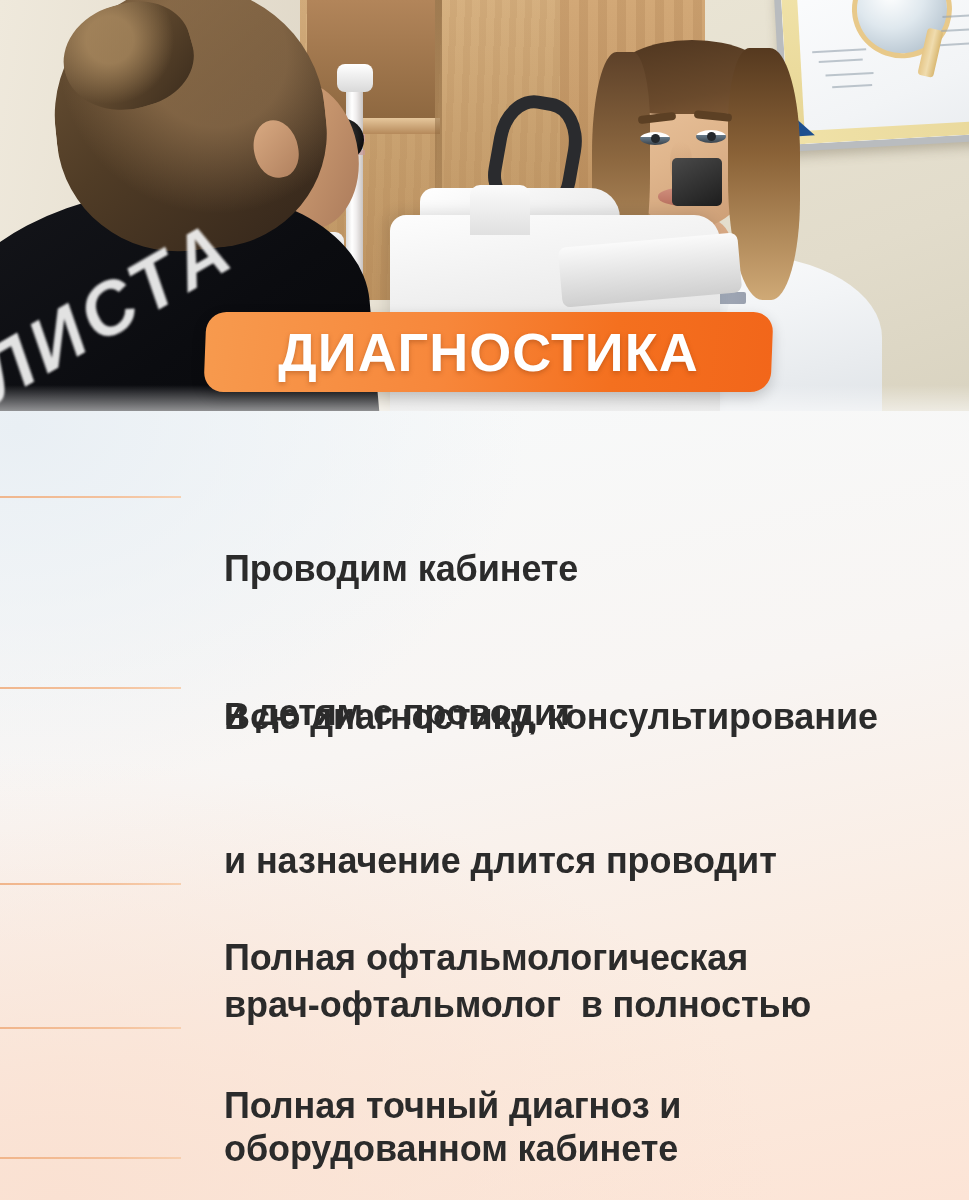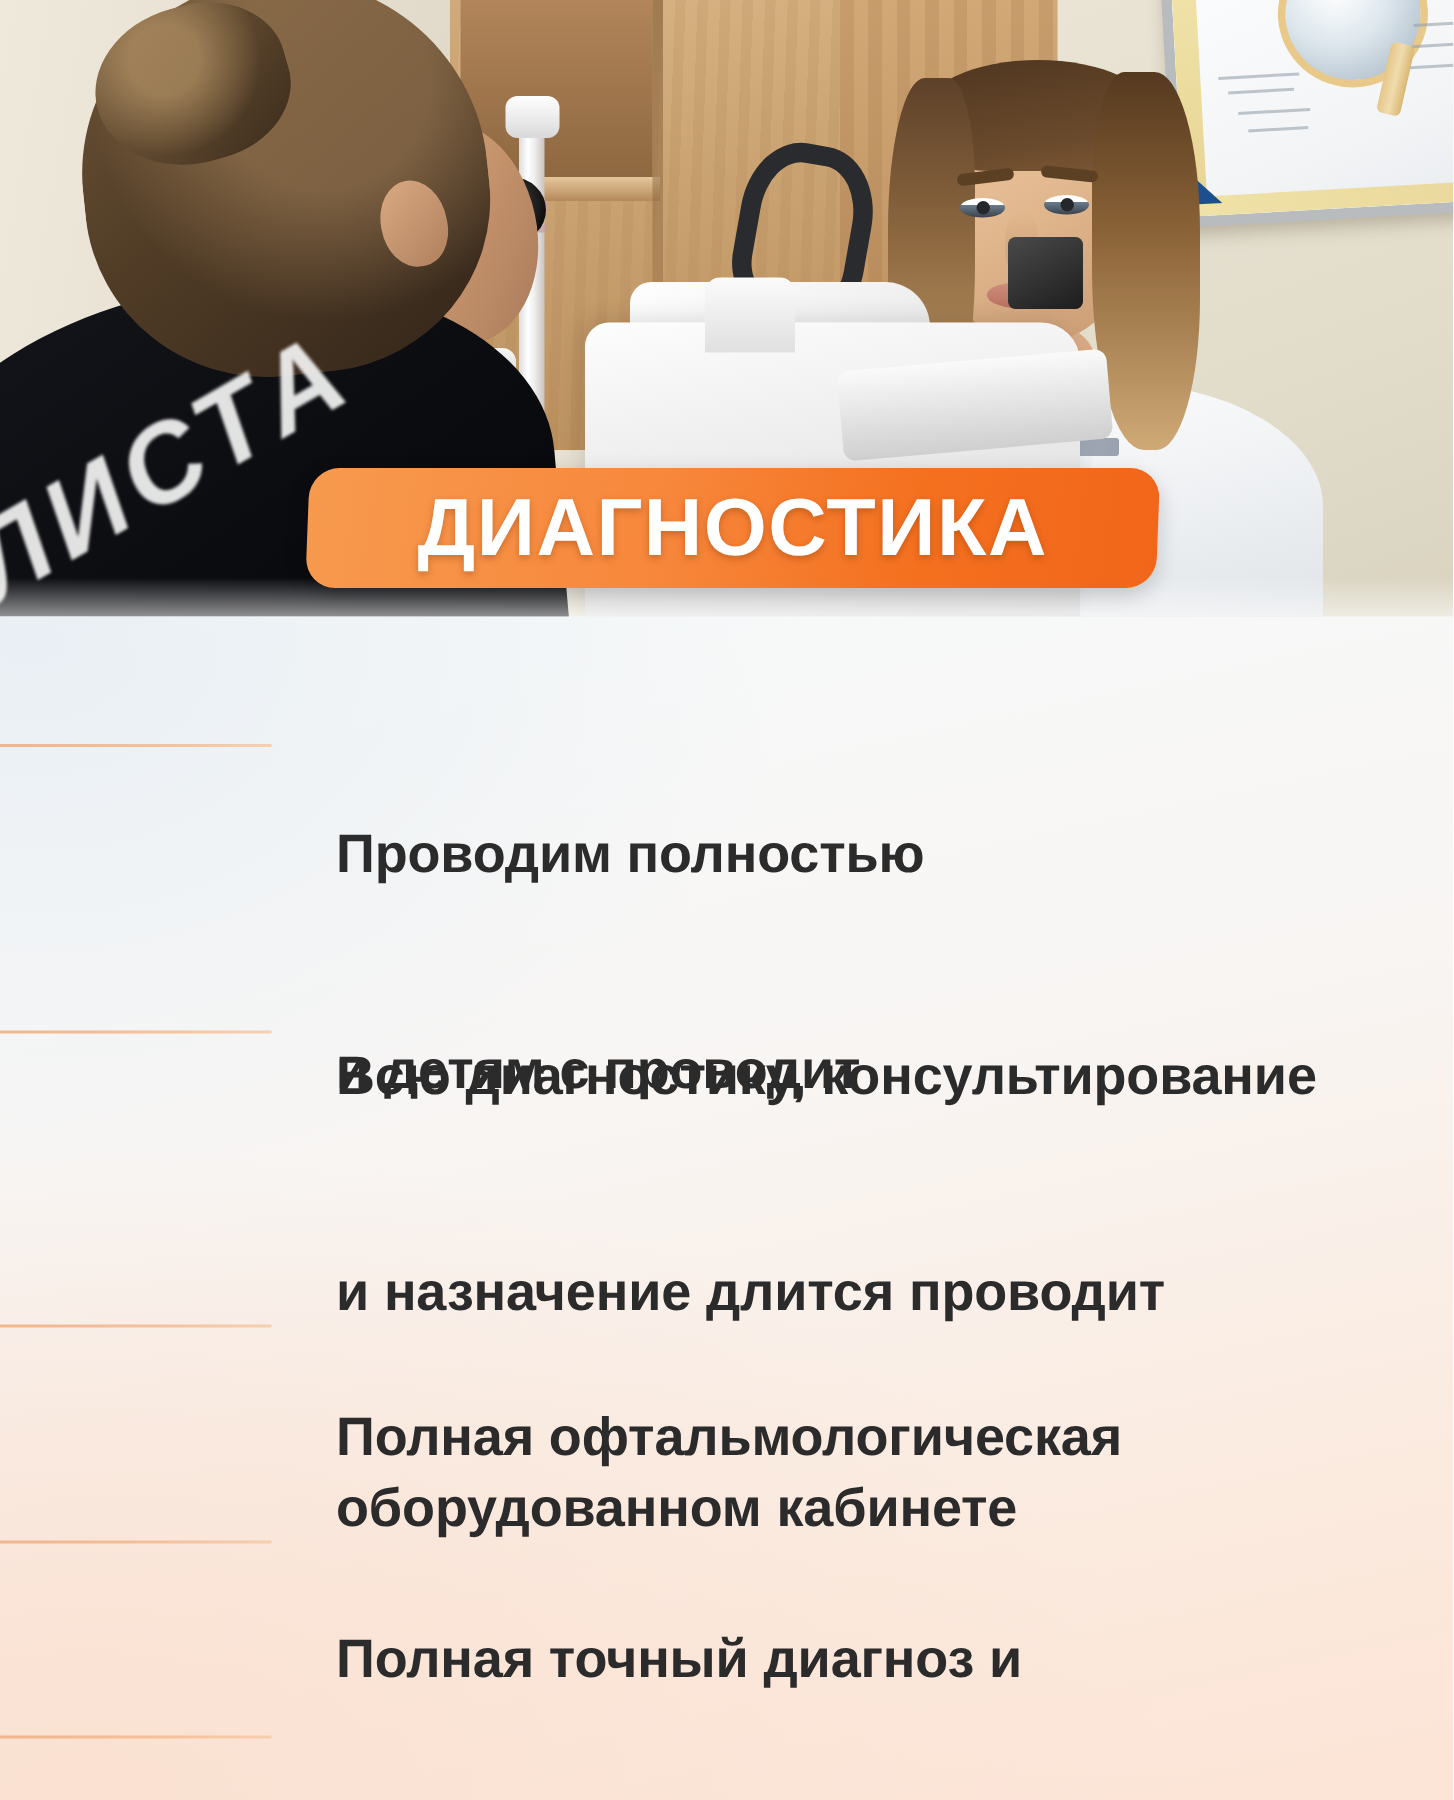--- a/index.html
+++ b/index.html
@@ -547,27 +547,28 @@
 
   <div class="panel">
 
     <div class="rule" style="top: 85px;"></div>
     <div class="rule" style="top: 276px;"></div>
     <div class="rule" style="top: 472px;"></div>
     <div class="rule" style="top: 616px;"></div>
     <div class="rule" style="top: 746px;"></div>
 
     <div class="block" style="top: 38px;">
-      <span class="line">Проводим полностью</span>
+      <span class="line">Проводим кабинете</span>
       <span class="line">и детям с проводит</span>
     </div>
 
     <div class="block" style="top: 186px;">
       <span class="line">Всю диагностику, консультирование</span>
       <span class="line">и назначение длится проводит</span>
+      <span class="line">врач-офтальмолог  в полностью</span>
       <span class="line">оборудованном кабинете</span>
     </div>
 
     <div class="block" style="top: 427px;">
       <span class="line">Полная офтальмологическая</span>
     </div>
 
     <div class="block" style="top: 575px;">
       <span class="line">Полная точный диагноз и</span>
       

